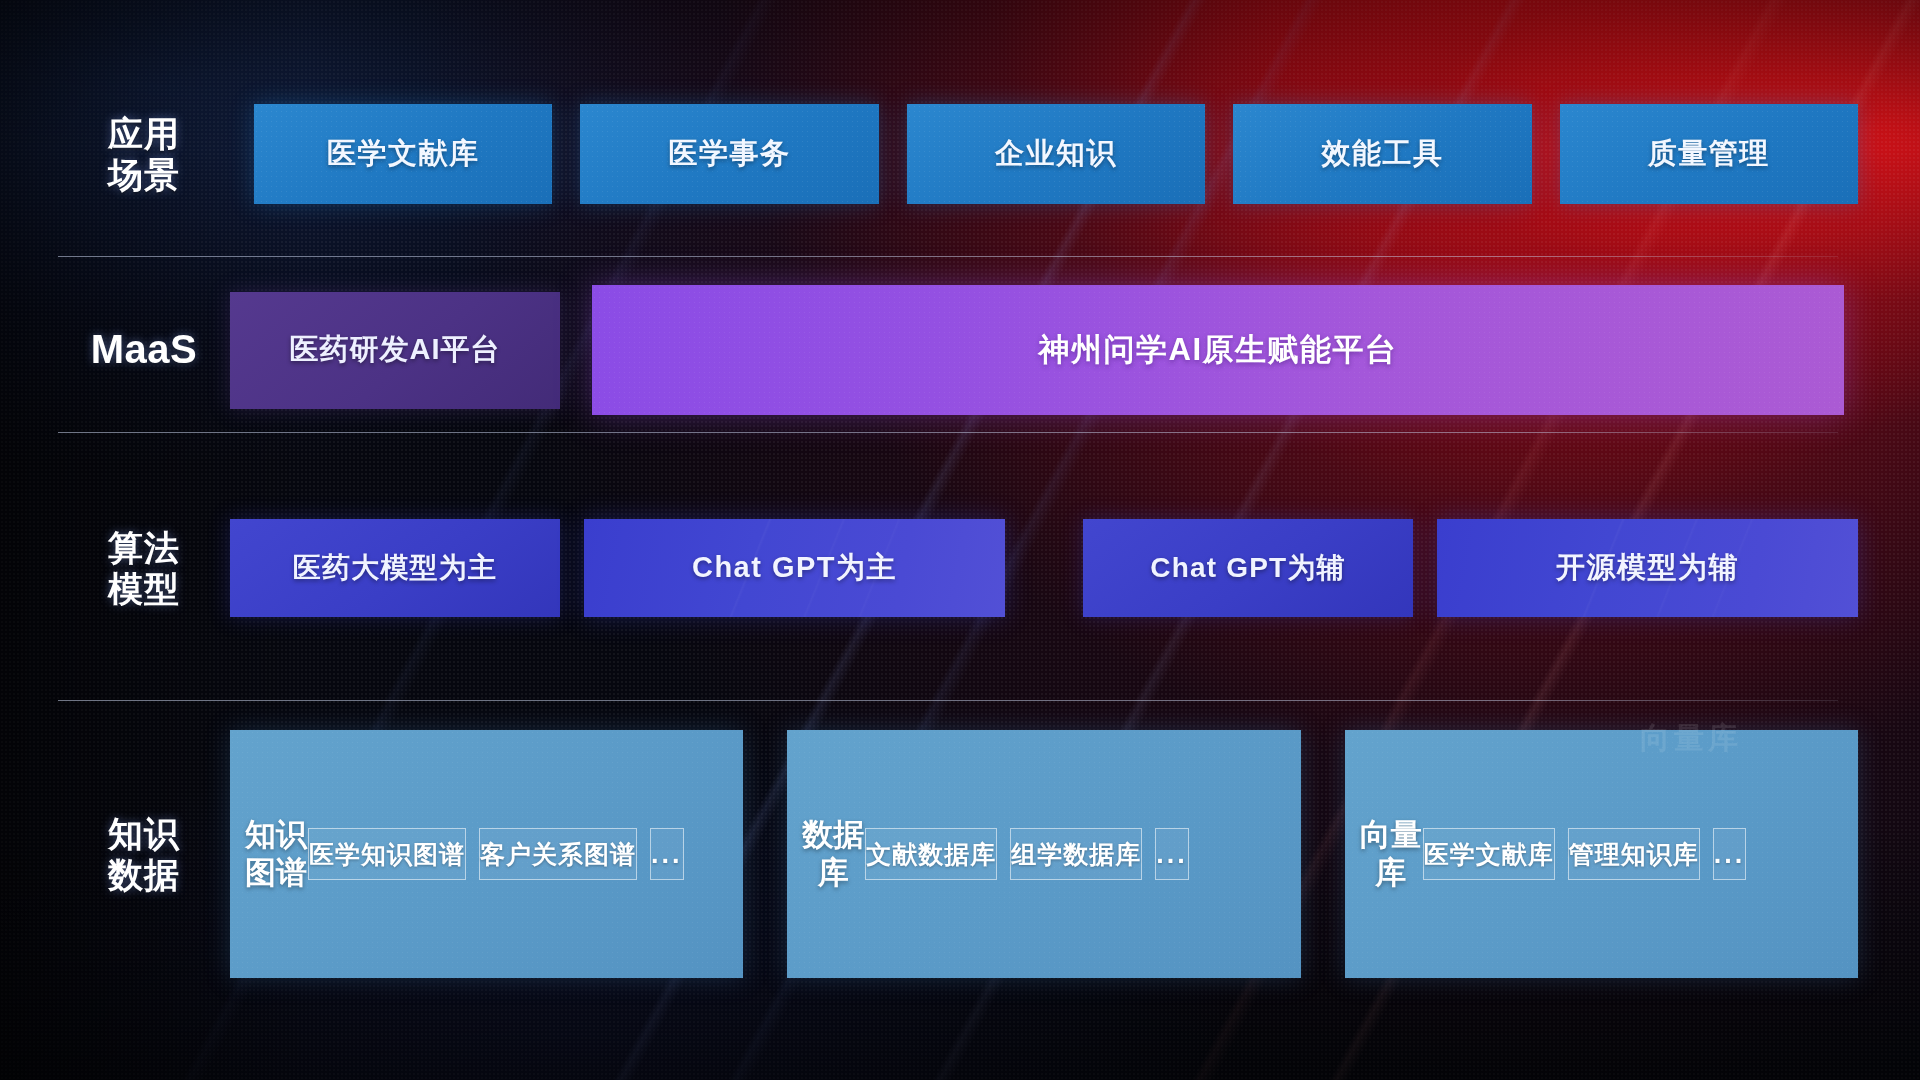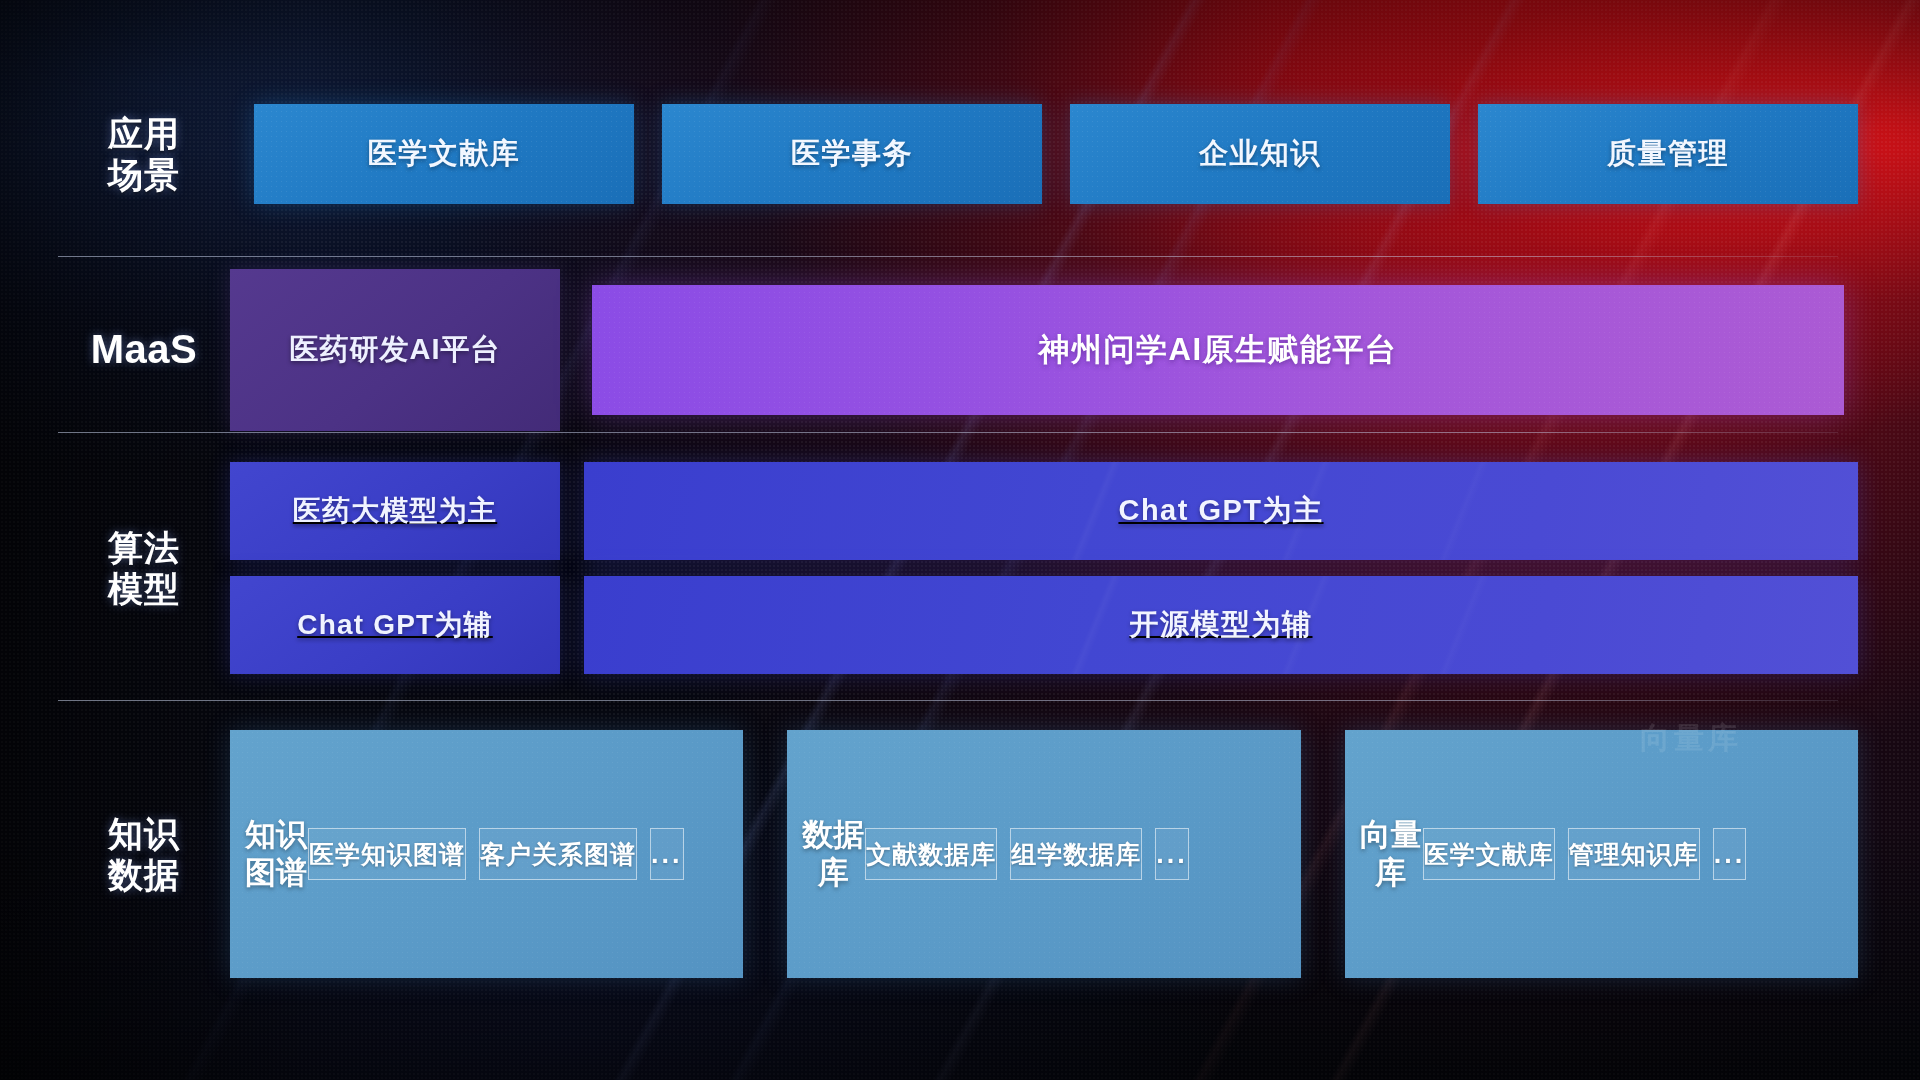--- a/index.html
+++ b/index.html
@@ -90,21 +90,21 @@
     position:relative;
   }
   .app-box::after{
     content:""; position:absolute; inset:0; opacity:.13;
     background-image:radial-gradient(rgba(255,255,255,0.6) 0.6px, transparent 0.7px);
     background-size:5px 5px;
   }
 
   
   .maas-left {
-    width:330px; height:162px;
+    width:330px; height:117px;
     background:linear-gradient(140deg,#55398f 0%,#4c3285 55%,#432b78 100%);
     display:flex; align-items:center; justify-content:center;
     color:#eef0ff; font-size:29px; font-weight:bold; letter-spacing:1px;
     text-shadow:0 2px 4px rgba(0,0,0,0.4);
     box-shadow:0 0 20px rgba(90,60,150,0.3);
   }
   .maas-right {
     flex:1; height:130px; margin-left:32px; margin-right:76px;
     background:linear-gradient(100deg,#8b4ce6 0%,#9450e2 28%,#a457da 62%,#ab5ad4 100%);
     display:flex; align-items:center; justify-content:center;
@@ -209,20 +209,23 @@
         <div class="app-box" style="flex:1;">
           <span>医学文献库</span>
         </div>
         <div class="app-box" style="flex:1;">
           <span>医学事务</span>
         </div>
         <div class="app-box" style="flex:1;">
           <span>企业知识</span>
         </div>
         <div class="app-box" style="flex:1;">
+          <span>效能工具</span>
+        </div>
+        <div class="app-box" style="flex:1;">
           <span>质量管理</span>
         </div>
       </div>
     </div>
 
     <div class="divider" style="top:256px;"></div>
 
     <div class="row" style="top:285px; height:130px;">
       <div class="row-label latin">MaaS</div>
       <div class="row-body">
@@ -233,21 +236,21 @@
           <span>神州问学AI原生赋能平台</span>
         </div>
       </div>
     </div>
 
     <div class="divider" style="top:432px;"></div>
 
     <div class="row" style="top:462px; height:212px;">
       <div class="row-label">算法
 模型</div>
-      <div class="row-body" style="flex-direction:column; gap:16px;text-decoration:underline;">
+      <div class="row-body" style="gap:16px;">
         <div class="algo-line">
           <div class="algo-left">
             <span>医药大模型为主</span>
           </div>
           <div class="algo-right">
             <span>Chat GPT为主</span>
           </div>
         </div>
         <div class="algo-line">
           <div class="algo-left">

